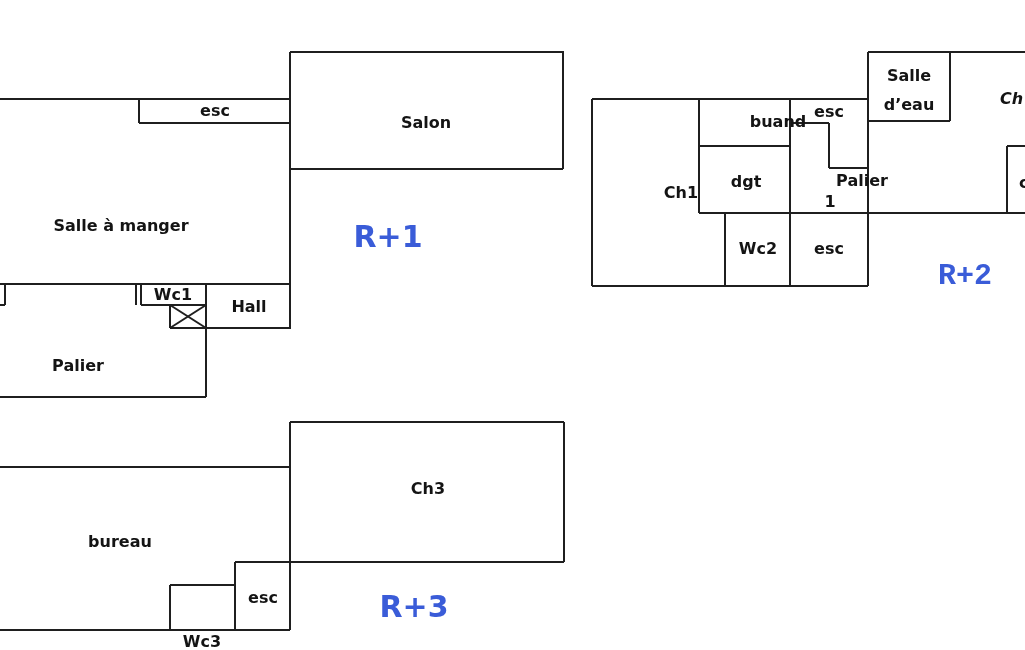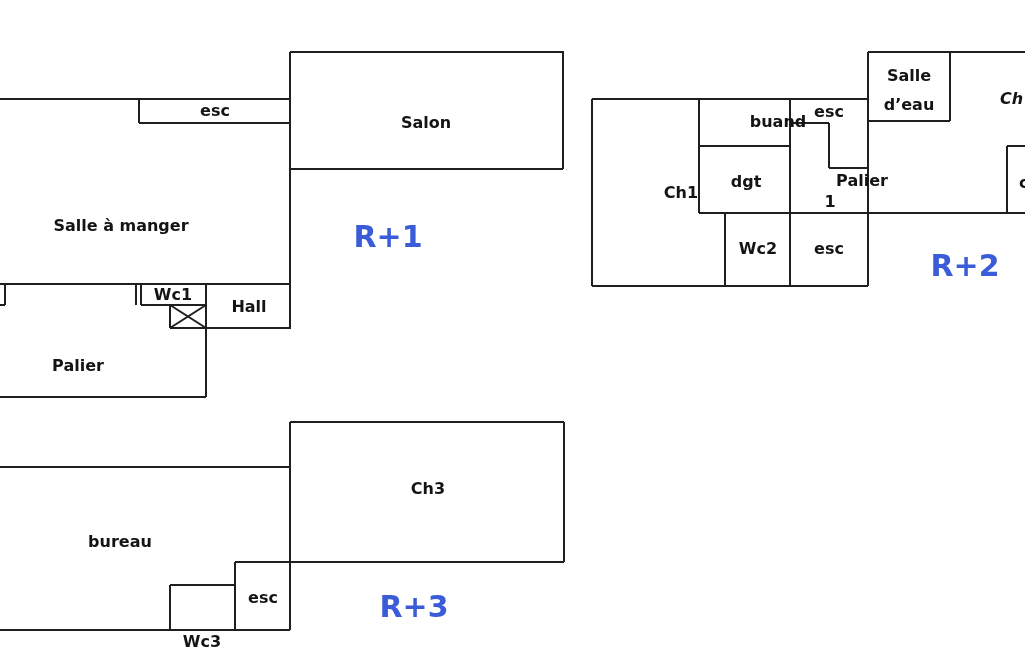--- a/index.html
+++ b/index.html
@@ -120,19 +120,19 @@
 <div class="room-label" style="left:746px; top:182px;">dgt</div>
 <div class="room-label" style="left:829px; top:112px;">esc</div>
 <div class="room-label" style="left:830px; top:181px;margin-left:32px;">Palier</div>
 <div class="room-label" style="left:830px; top:202px;">1</div>
 <div class="room-label" style="left:758px; top:249px;">Wc2</div>
 <div class="room-label" style="left:829px; top:249px;">esc</div>
 <div class="room-label" style="left:909px; top:76px;">Salle</div>
 <div class="room-label" style="left:909px; top:105px;">d’eau</div>
 <div class="room-label edge-clip" style="left:1000px; top:99px;font-style:italic;">Ch</div>
 <div class="room-label edge-clip" style="left:1019px; top:183px;">c</div>
-<div class="floor-label" style="left:965px; top:266px;">R+2</div>
+<div class="floor-label" style="left:965px; top:276px;font-family:Liberation Mono, monospace;">R+2</div>
 
 <div class="room-label" style="left:120px; top:517px;margin-top:25px;">bureau</div>
 <div class="room-label" style="left:428px; top:489px;">Ch3</div>
 <div class="room-label" style="left:202px; top:642px;">Wc3</div>
 <div class="room-label" style="left:263px; top:598px;">esc</div>
 <div class="floor-label" style="left:414px; top:607px;">R+3</div>
 
 </body></html>

